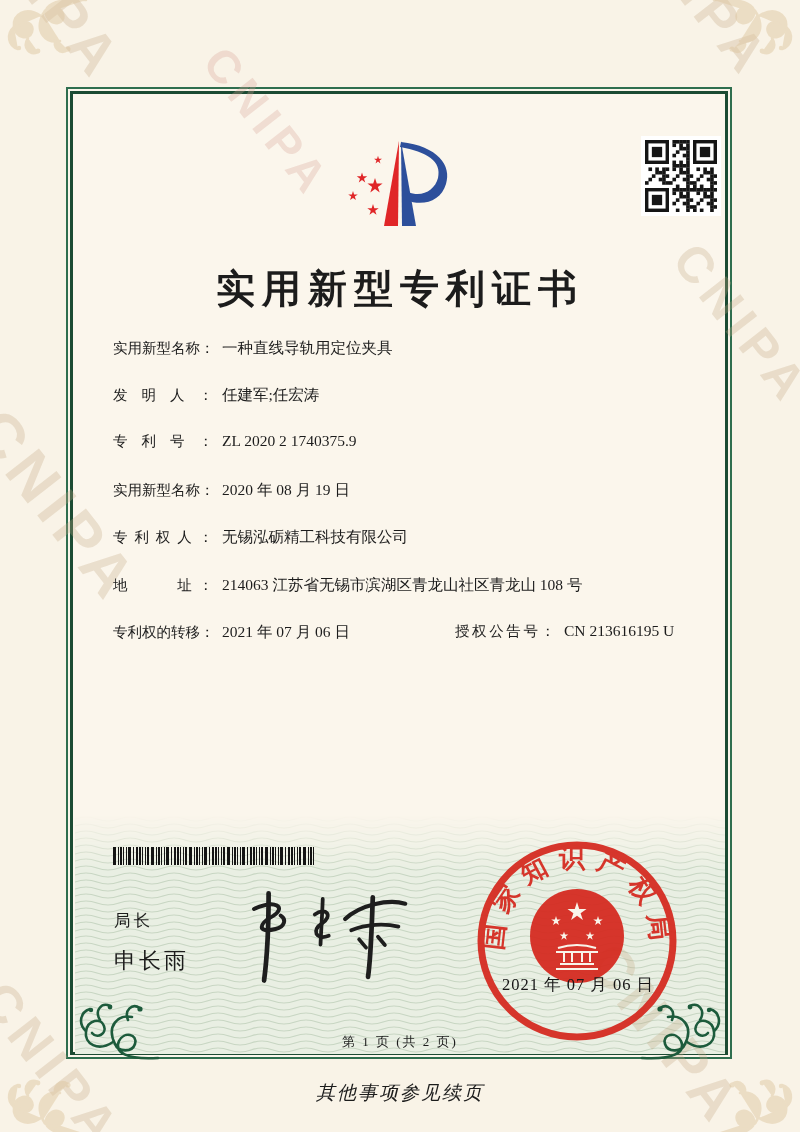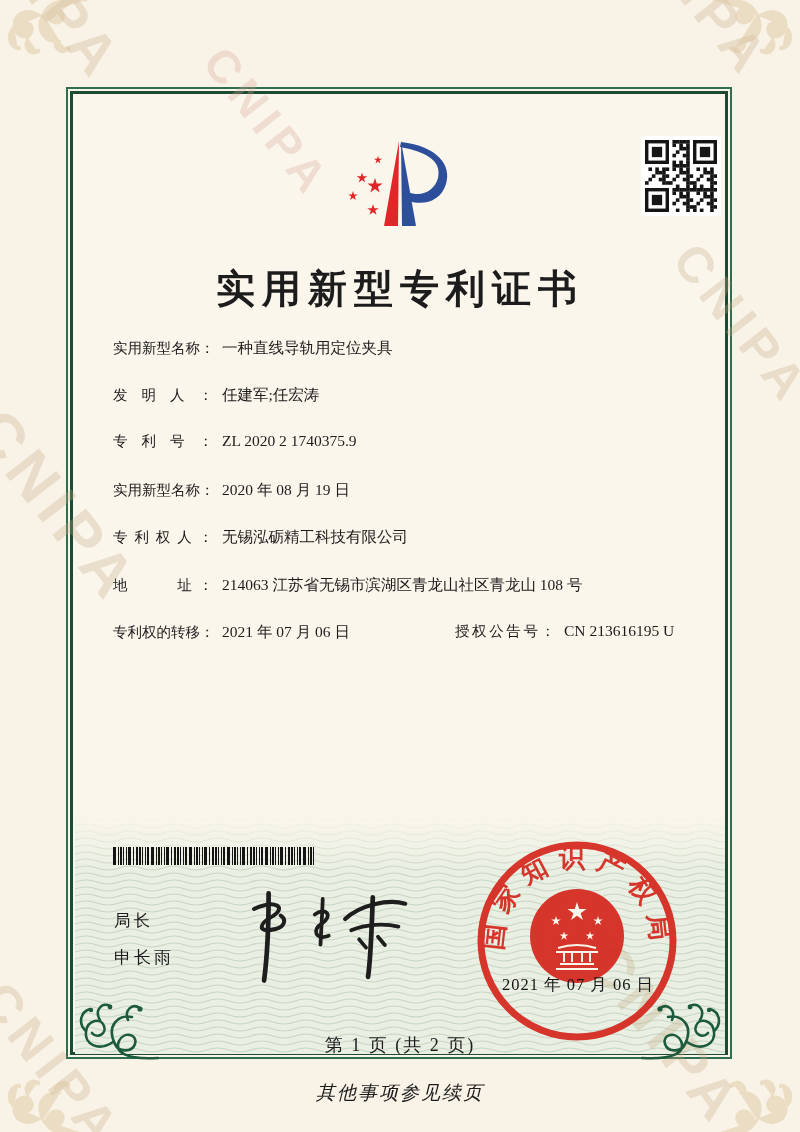--- a/index.html
+++ b/index.html
@@ -33,29 +33,29 @@
   .flabel{display:inline-block;width:100px;font-size:14.5px;text-align:justify;text-align-last:justify;}
   .fvalue{font-size:15.5px;margin-left:9px;}
   .gpair{position:absolute;left:342px;top:0;white-space:nowrap;}
   .paras{position:absolute;left:112px;top:654px;width:612px;font-size:15.5px;line-height:25.6px;
       text-align:justify;z-index:3;}
   .paras p{margin:0;text-indent:2em;}
   .barcode{position:absolute;left:113px;top:847px;width:206px;height:18px;z-index:3;}
   .barcode i{position:absolute;top:0;height:100%;background:#141414;}
   .officer-title{position:absolute;left:114px;top:910px;font-size:16.5px;letter-spacing:3px;z-index:3;
       font-family:"Liberation Sans","DejaVu Sans",sans-serif;}
-  .officer-name{position:absolute;left:114px;top:946px;font-size:17px;letter-spacing:3px;z-index:3;
+  .officer-name{position:absolute;left:114px;top:946px;font-size:22px;letter-spacing:3px;z-index:3;
       font-family:"Liberation Sans","DejaVu Sans",sans-serif;}
   .signature{position:absolute;left:228px;top:882px;z-index:4;transform:rotate(-2deg);}
   .seal{position:absolute;left:472px;top:836px;z-index:4;opacity:.93;}
   .seal-text{font-size:26px;font-weight:bold;letter-spacing:10px;fill:#d5281e;
       font-family:"Liberation Serif","DejaVu Serif",serif;}
   .seal-date{position:absolute;left:476px;top:974px;width:204px;text-align:center;font-size:16.5px;
       letter-spacing:1px;color:#161616;z-index:5;}
-  .page-info{position:absolute;left:0;right:0;top:1033px;text-align:center;font-size:18px;
+  .page-info{position:absolute;left:0;right:0;top:1033px;text-align:center;font-size:13px;
       letter-spacing:2px;z-index:3;}
   .continuation{position:absolute;left:0;right:0;top:1080px;text-align:center;font-size:19px;
       letter-spacing:2px;z-index:3;font-style:italic;}
 </style>
 </head>
 <body>
 
 <div class="page">
 
   <span class="wm" style="left:-60px;top:-45px;font-size:58px;">CNIPA</span>

